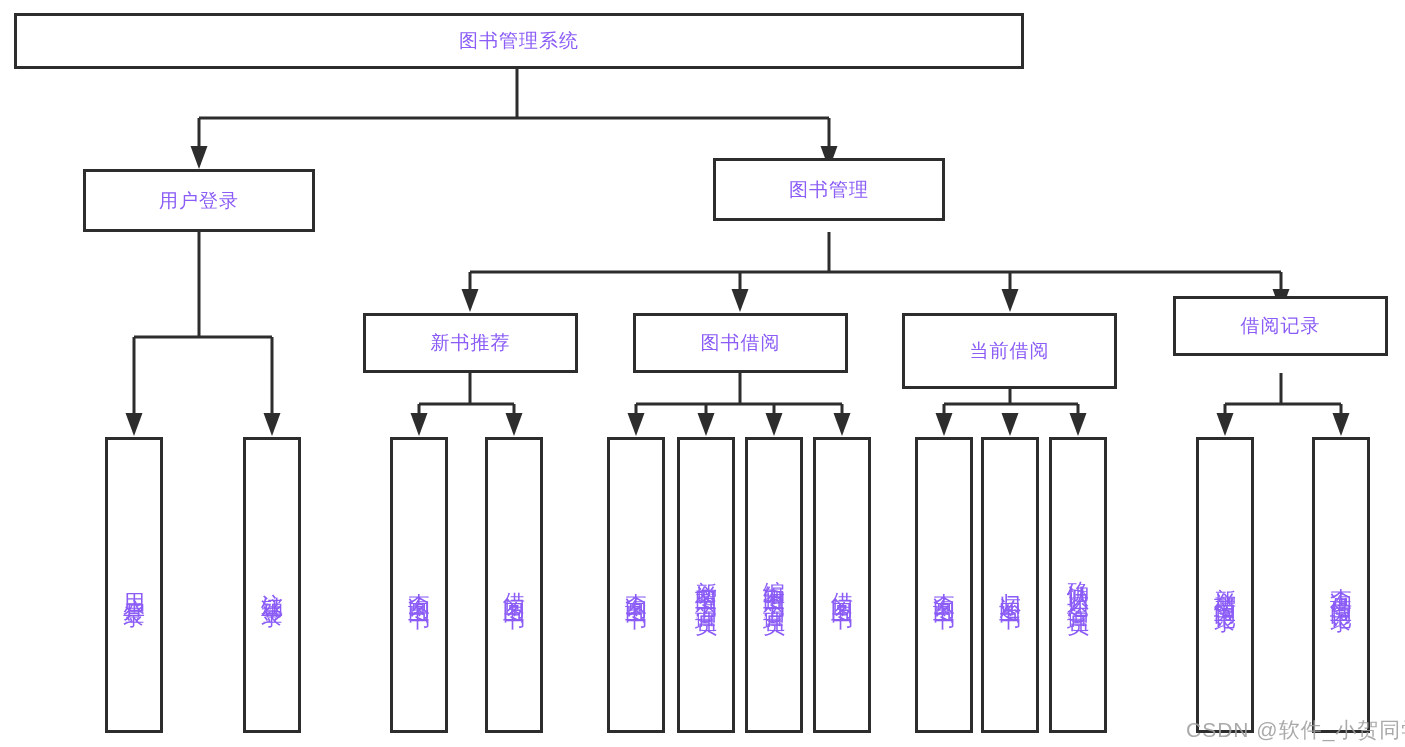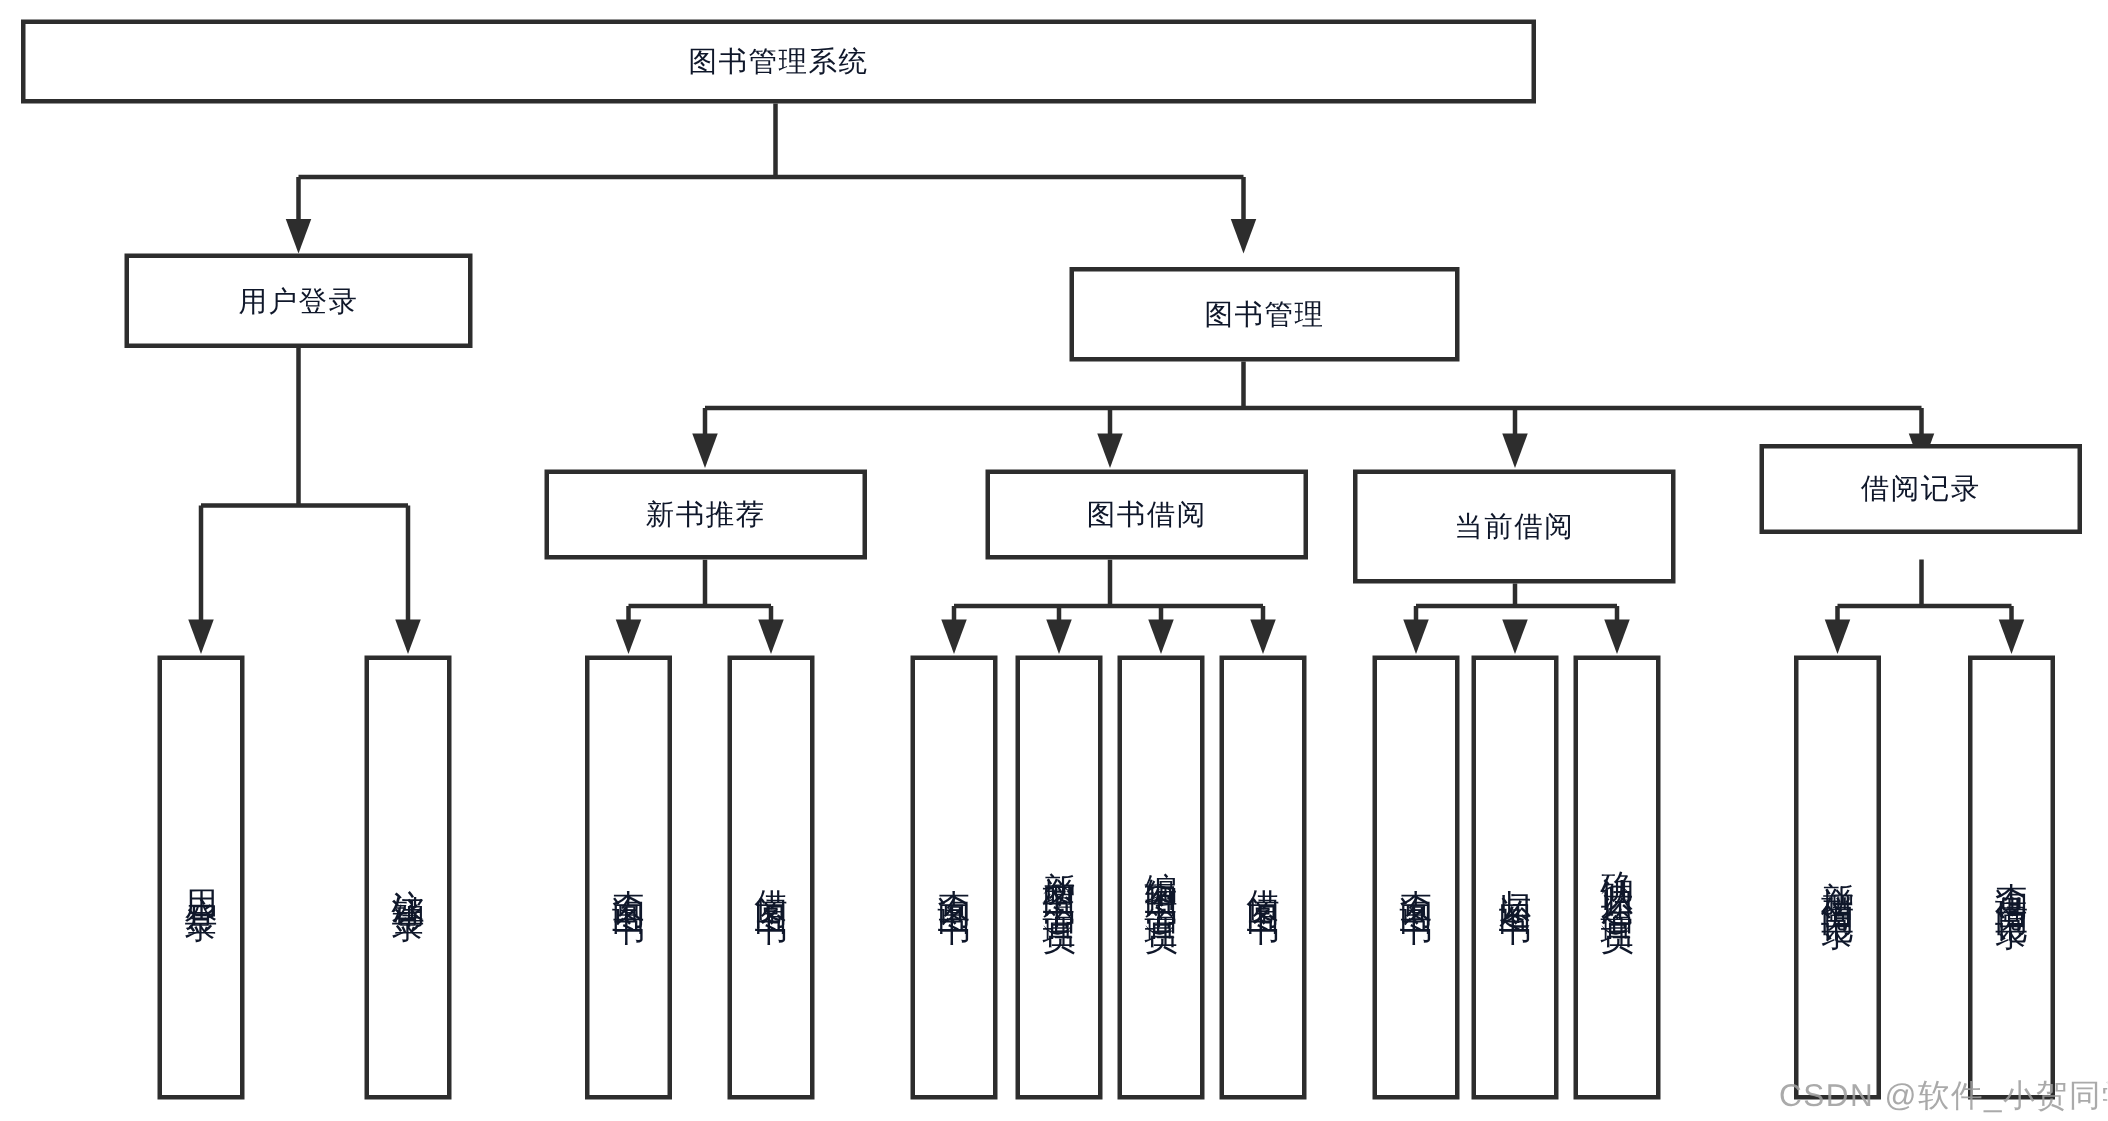--- a/index.html
+++ b/index.html
@@ -12,21 +12,21 @@
   }
   #connector-layer{position:absolute;left:0;top:0;z-index:0;}
   .box{
     position:absolute;
     box-sizing:border-box;
     border:3px solid #2d2d2d;
     background:#ffffff;
     display:flex;
     align-items:center;
     justify-content:center;
-    color:#0f172a;
+    color:#8b5cf6;
     z-index:1;
     text-align:center;
   }
   .hbox{font-size:19px;letter-spacing:1px;}
   .vbox{
     font-size:22px;
     letter-spacing:5px;
     writing-mode:vertical-rl;
     line-height:1;
   }
@@ -81,24 +81,24 @@
         <polygon points="1001.5,413 1018.5,413 1010,436"></polygon>
         <polygon points="1069.5,413 1086.5,413 1078,436"></polygon>
         <polygon points="1216.5,413 1233.5,413 1225,436"></polygon>
         <polygon points="1332.5,413 1349.5,413 1341,436"></polygon>
       </g>
   </svg>
 
   <div class="box hbox" style="left:14px;top:13px;width:1010px;height:56px;">图书管理系统</div>
 
   <div class="box hbox" style="left:83px;top:169px;width:232px;height:63px;">用户登录</div>
-  <div class="box hbox" style="left:713px;top:178px;width:260px;height:63px;">图书管理</div>
+  <div class="box hbox" style="left:713px;top:158px;width:232px;height:63px;">图书管理</div>
 
   <div class="box hbox" style="left:363px;top:313px;width:215px;height:60px;">新书推荐</div>
-  <div class="box hbox" style="left:633px;top:313px;width:215px;height:60px;margin-left:24px;">图书借阅</div>
+  <div class="box hbox" style="left:633px;top:313px;width:215px;height:60px;">图书借阅</div>
   <div class="box hbox" style="left:902px;top:313px;width:215px;height:76px;">当前借阅</div>
   <div class="box hbox" style="left:1173px;top:296px;width:215px;height:60px;">借阅记录</div>
 
   <div class="box vbox" style="left:105px;top:437px;width:58px;height:296px;">用户登录</div>
   <div class="box vbox" style="left:243px;top:437px;width:58px;height:296px;">注销登录</div>
 
   <div class="box vbox" style="left:390px;top:437px;width:58px;height:296px;">查询图书</div>
   <div class="box vbox" style="left:485px;top:437px;width:58px;height:296px;">借阅图书</div>
 
   <div class="box vbox" style="left:607px;top:437px;width:58px;height:296px;">查询图书</div>

